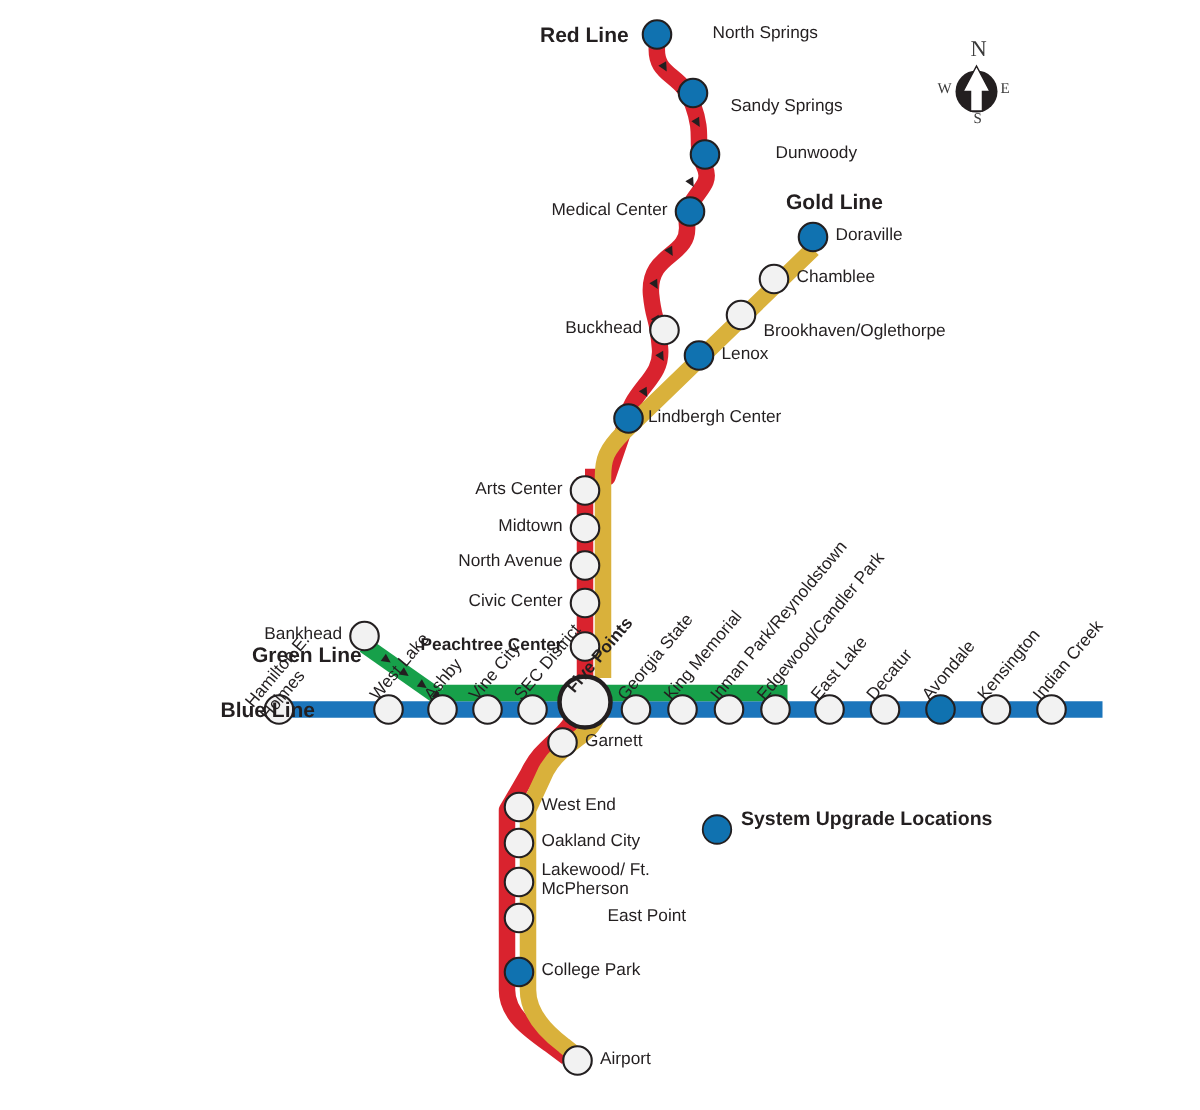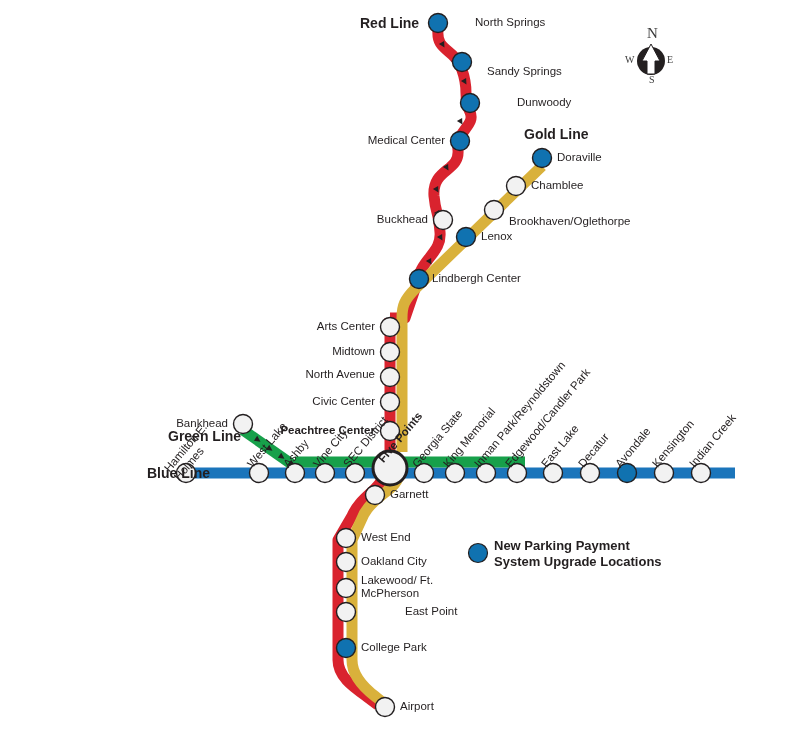--- a/index.html
+++ b/index.html
@@ -218,18 +218,17 @@
     <circle cx="26" cy="31" r="14" fill="#231f20"></circle>
     <path d="M26 14 L35 31 L30 31 L30 44 L22 44 L22 31 L17 31 Z" fill="#ffffff" stroke="#231f20" stroke-width="1"></path>
   </svg>
   <span style="left:22px;top:-5px;font-size:15px;">N</span>
   <span style="left:42px;top:24px;font-size:10px;">E</span>
   <span style="left:24px;top:44px;font-size:10px;">S</span>
   <span style="left:0px;top:24px;font-size:10px;">W</span>
 </div>
 
 <div class="legend-text" style="left:494px;top:538px;">
-  <div>New Parking Payment</div>
   <div>System Upgrade Locations</div>
 </div>
 <svg class="compass" style="left:466px;top:541px;" width="24" height="24">
   <circle cx="12" cy="12" r="9.5" fill="#1072b0" stroke="#231f20" stroke-width="1.2"></circle>
 </svg>
 
 </body></html>

